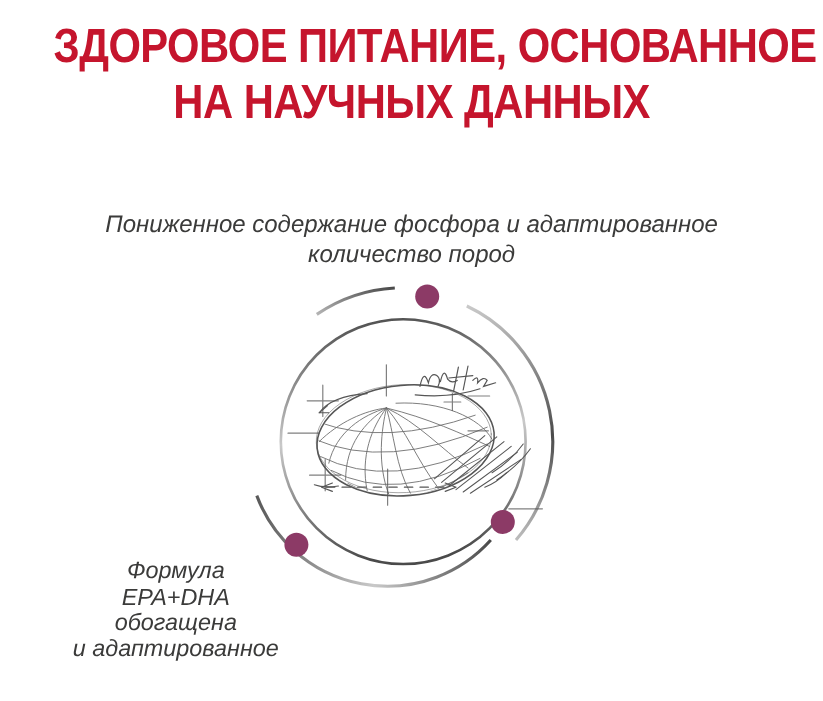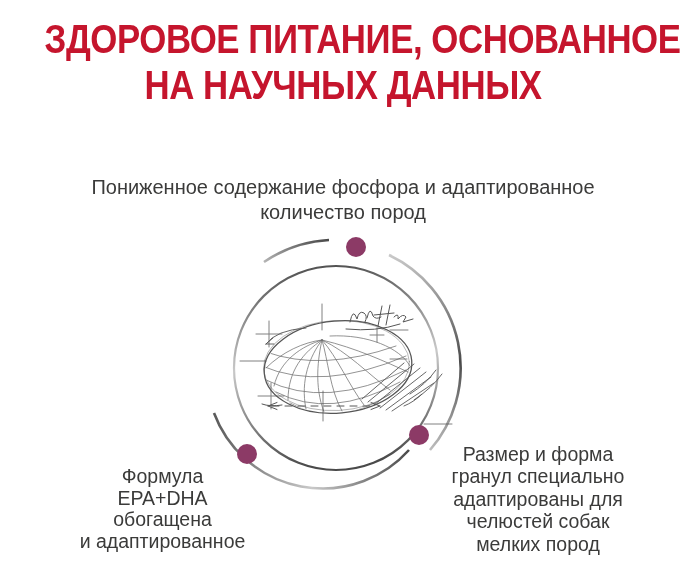--- a/index.html
+++ b/index.html
@@ -8,24 +8,24 @@
     background:var(--background,#ffffff);
     font-family:"Liberation Sans",sans-serif;
   }
   .heading{
     position:absolute;top:16px;left:0;width:100%;
     text-align:center;color:var(--heading-red,#C5152D);
     font-weight:700;font-size:40px;line-height:46px;letter-spacing:-0.5px;
     transform:scaleX(0.87);transform-origin:50% 0;
   }
   .hline{display:block;white-space:nowrap;}
-  .callout{position:absolute;color:var(--text-dark,#3B3B3A);text-align:center;}
+  .callout{position:absolute;color:var(--text-dark,#3B3B3A);text-align:center;font-style:italic;}
   .cline{display:block;}
   .callout-top{top:175px;left:50%;transform:translateX(-50%);width:620px;font-size:20px;line-height:25px;}
-  .callout-left{top:466px;left:50px;width:225px;font-size:19.5px;line-height:21.6px;}
+  .callout-left{top:466px;left:34px;width:225px;font-size:19.5px;line-height:21.6px;}
   .callout-right{top:443px;left:428px;width:220px;font-size:19.5px;line-height:22.4px;}
   svg.graphic{position:absolute;left:0;top:0;}
 </style>
 </head>
 <body>
 
 <div class="stage">
 
   <header class="heading">
     <span class="hline">ЗДОРОВОЕ ПИТАНИЕ, ОСНОВАННОЕ</span>
@@ -148,21 +148,14 @@
     </g>
   </svg>
 
   <div class="callout callout-left">
     <span class="cline">Формула</span>
     <span class="cline">EPA+DHA</span>
     <span class="cline">обогащена</span>
     <span class="cline">и адаптированное</span>
   </div>
 
-  <div class="callout callout-right">
-    <span class="cline">Размер и форма</span>
-    <span class="cline">гранул специально</span>
-    <span class="cline">адаптированы для</span>
-    <span class="cline">челюстей собак</span>
-    <span class="cline">мелких пород</span>
-  </div>
 
 </div>
 
 </body></html>

